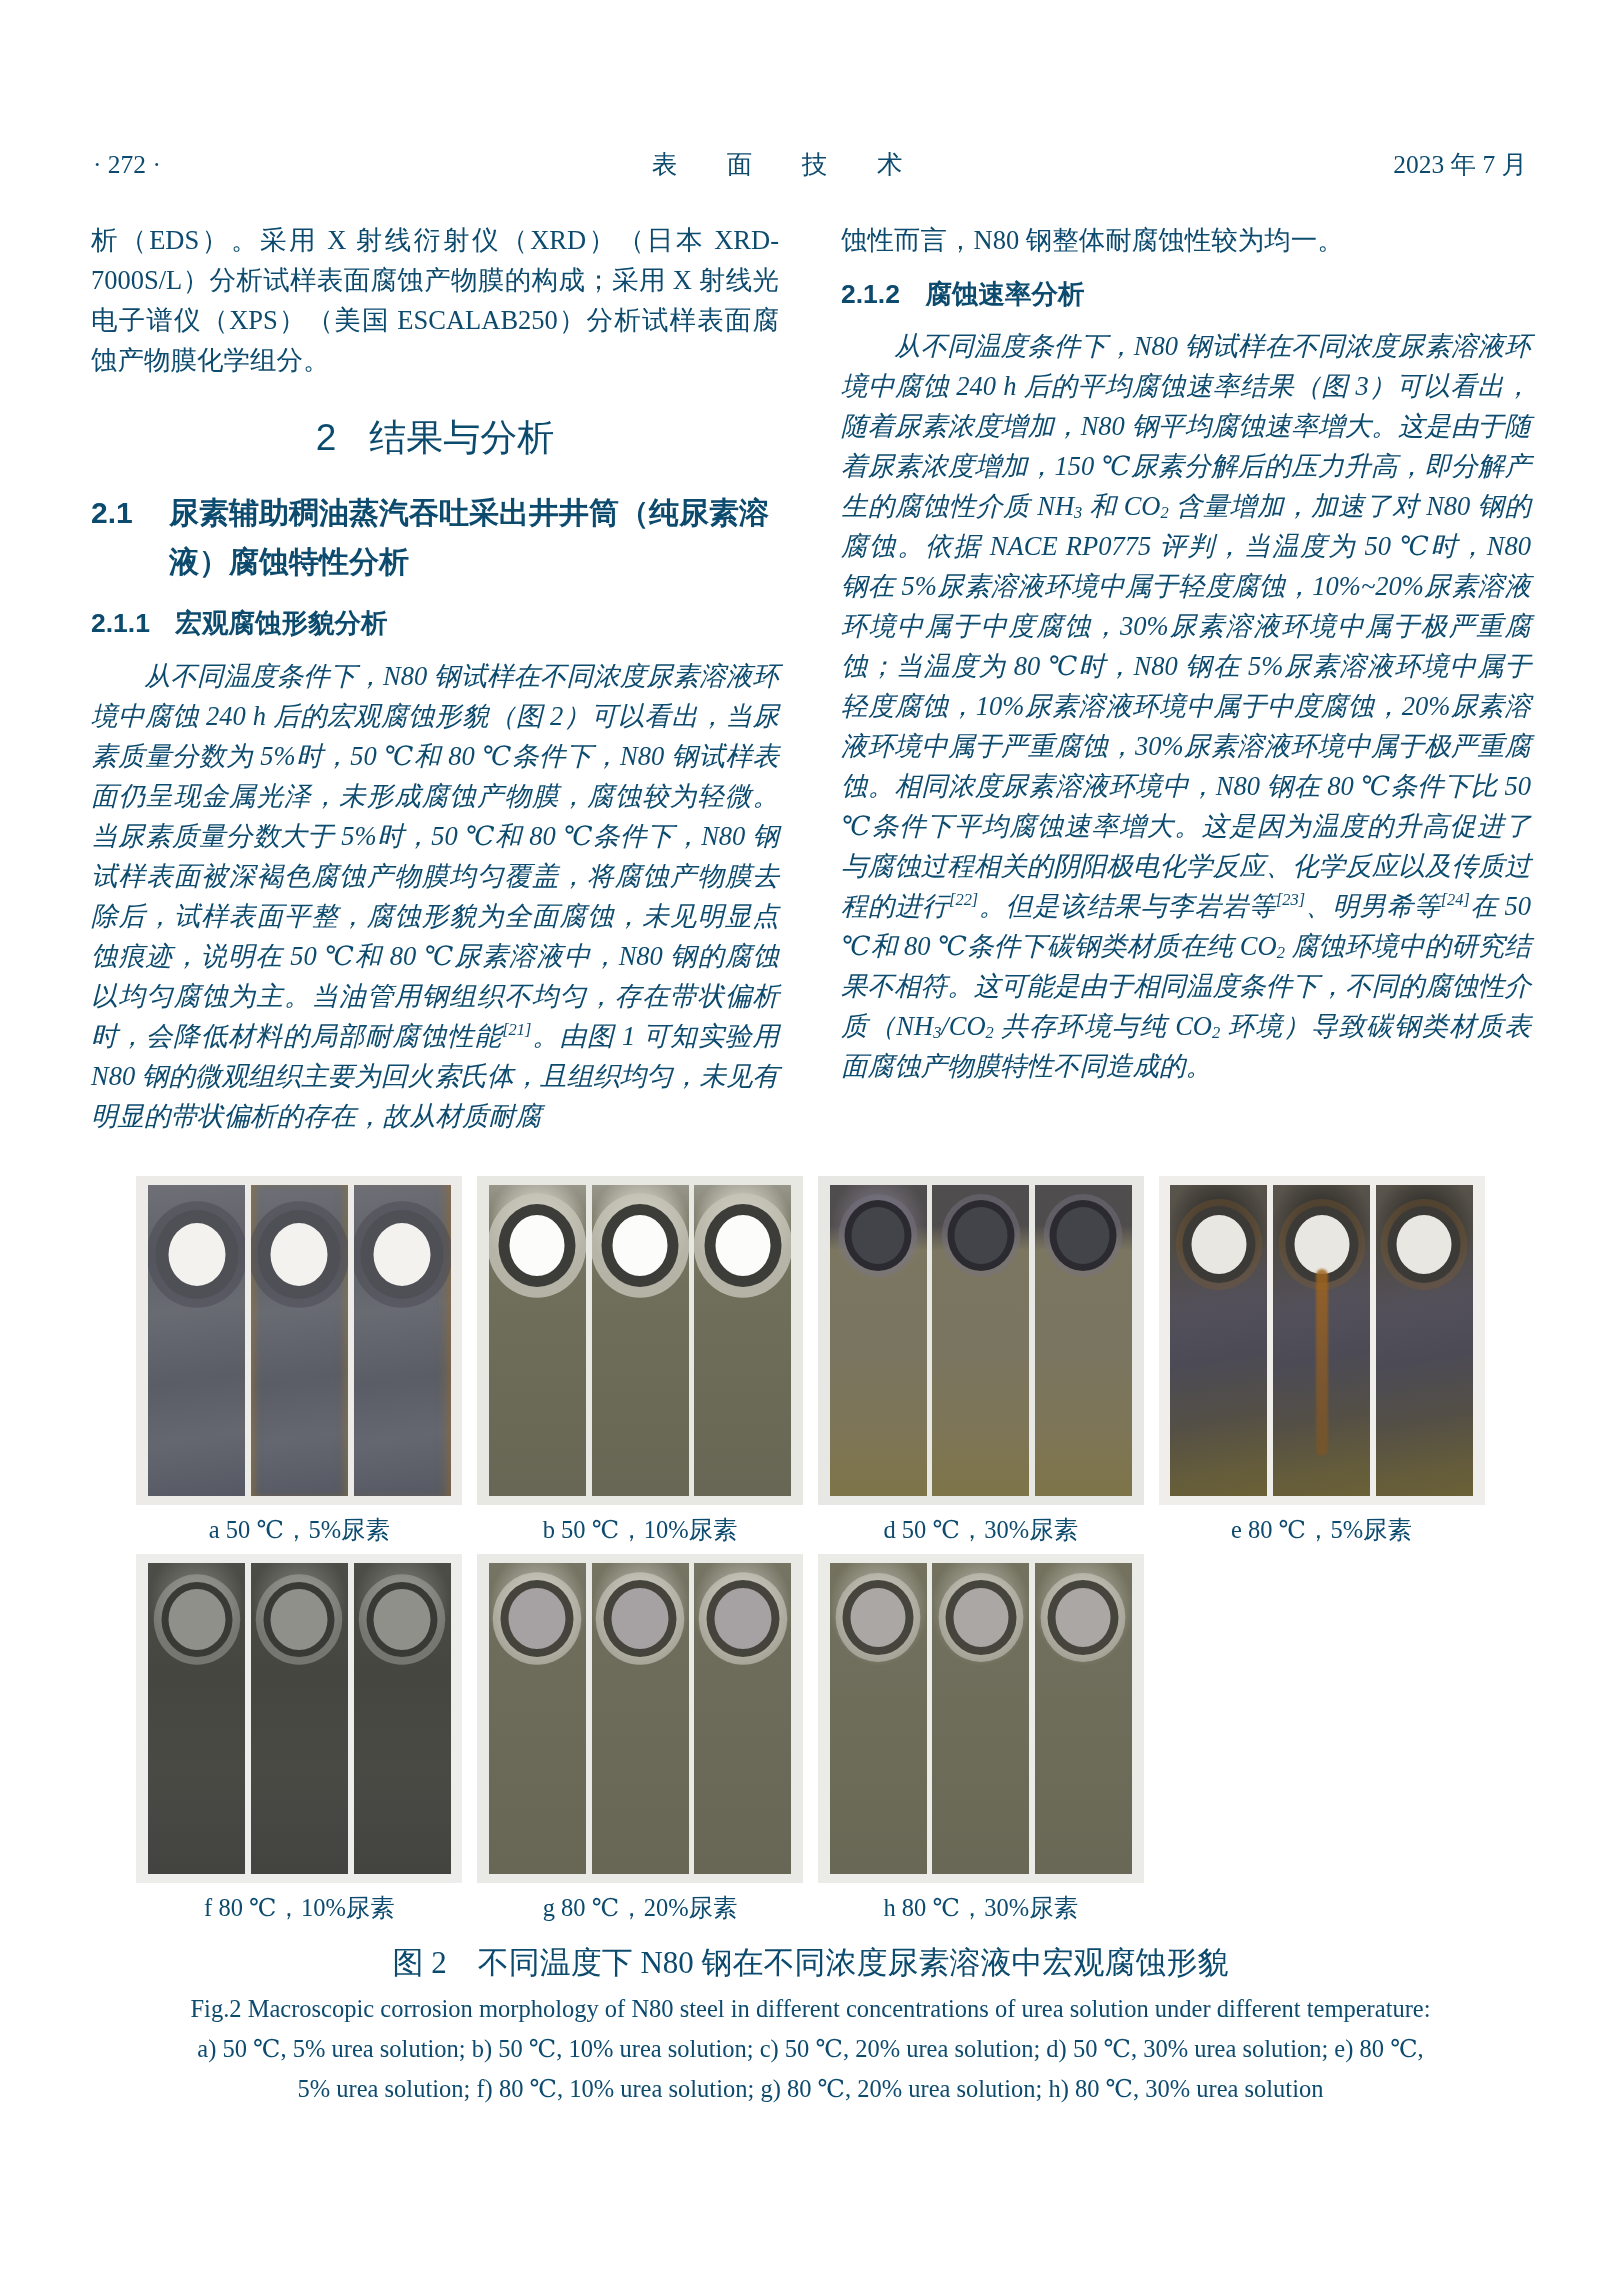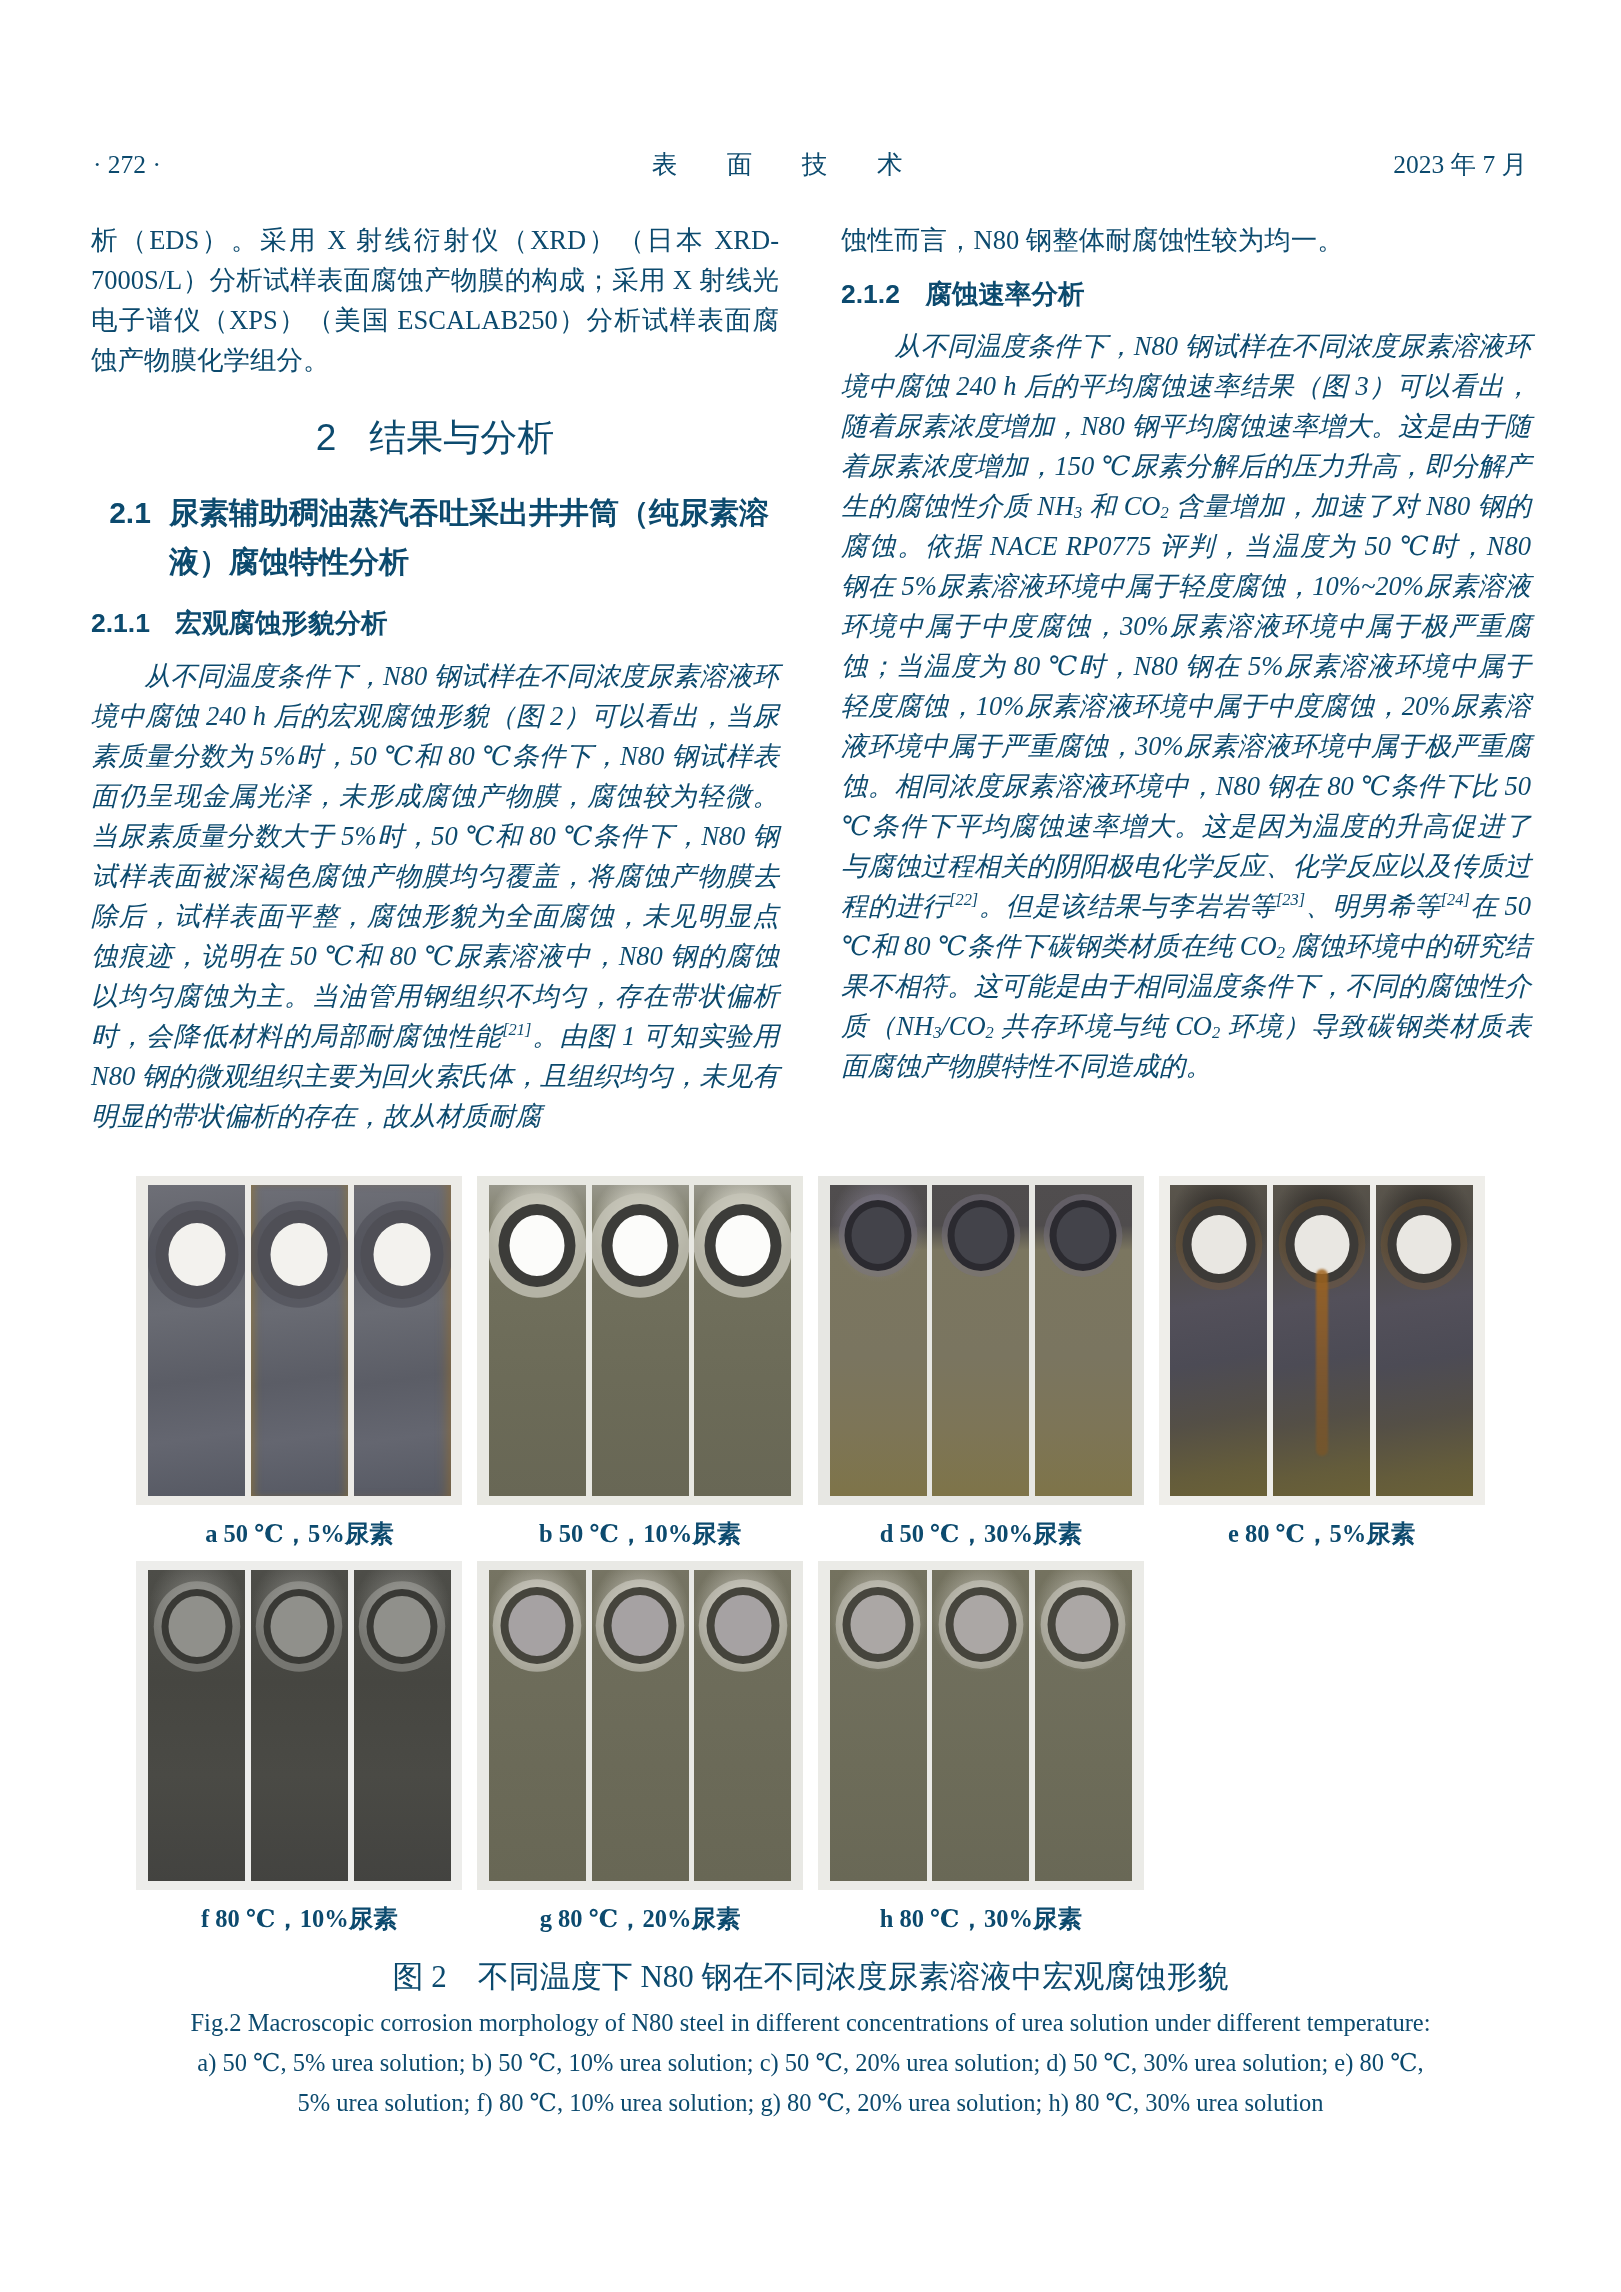--- a/index.html
+++ b/index.html
@@ -32,42 +32,41 @@
     font-family:"Liberation Sans","DejaVu Sans",sans-serif;
     font-size:37px;font-weight:400;line-height:49px;text-align:center;
   }
   .h1 .hnum{margin-right:33px;}
   .h2{
     margin:15.7px 0 17.6px 0;
     font-family:"Liberation Sans","DejaVu Sans",sans-serif;
     font-size:30px;font-weight:700;line-height:49px;
     padding-left:78px;text-align:left;
   }
-  .h2 .hnum{display:inline-block;width:78px;margin-left:-78px;text-align:center;}
+  .h2 .hnum{display:inline-block;width:78px;margin-left:-78px;}
   .h3{
     margin:13.7px 0 11.8px 0;
     font-family:"Liberation Sans","DejaVu Sans",sans-serif;
     font-size:26.5px;font-weight:700;line-height:41px;text-align:left;
   }
   .h3 .hnum{margin-right:25.5px;}
   
   .figure{position:absolute;top:1176px;left:0;width:1621px;}
   .photo-grid{
     display:grid;grid-template-columns:repeat(4,326px);
     column-gap:14.7px;justify-content:center;
   }
   .panel{display:flex;flex-direction:column;}
   .photo{
     position:relative;height:329px;box-sizing:border-box;
     display:flex;justify-content:center;gap:5.9px;padding:8.8px 11.8px;
   }
   .panel-caption{
-    height:56px;display:flex;align-items:center;justify-content:center;
+    height:49px;display:flex;align-items:center;justify-content:center;
     font-size:24.5px;
-    font-weight:bold;
   }
   .strip{position:relative;width:32%;overflow:hidden;}
   .hole{position:absolute;left:50%;transform:translateX(-50%);border-radius:50%;}
   .strip::before{content:"";position:absolute;left:0;right:0;top:0;}
   
   .p-a{background:#ecebe7;}
   .p-a .strip{background:linear-gradient(172deg,#6e6f77 0%,#606269 22%,#696b73 40%,#5b5d66 62%,#646670 80%,#565963 100%);}
   .p-a .strip:nth-child(2){box-shadow:inset 6.9px 0 8.8px -3.9px rgba(158,122,42,.55),inset -6.9px 0 8.8px -3.9px rgba(158,122,42,.45);}
   .p-a .strip:nth-child(3){box-shadow:inset -8.8px 0 10.8px -4.9px rgba(150,110,45,.6);}
   .p-a .hole{top:25.5px;width:57px;height:63px;background:#f3f2ee;border:13.7px solid #4f4f56;box-shadow:0 0 0 8.8px rgba(74,75,83,.55);}

